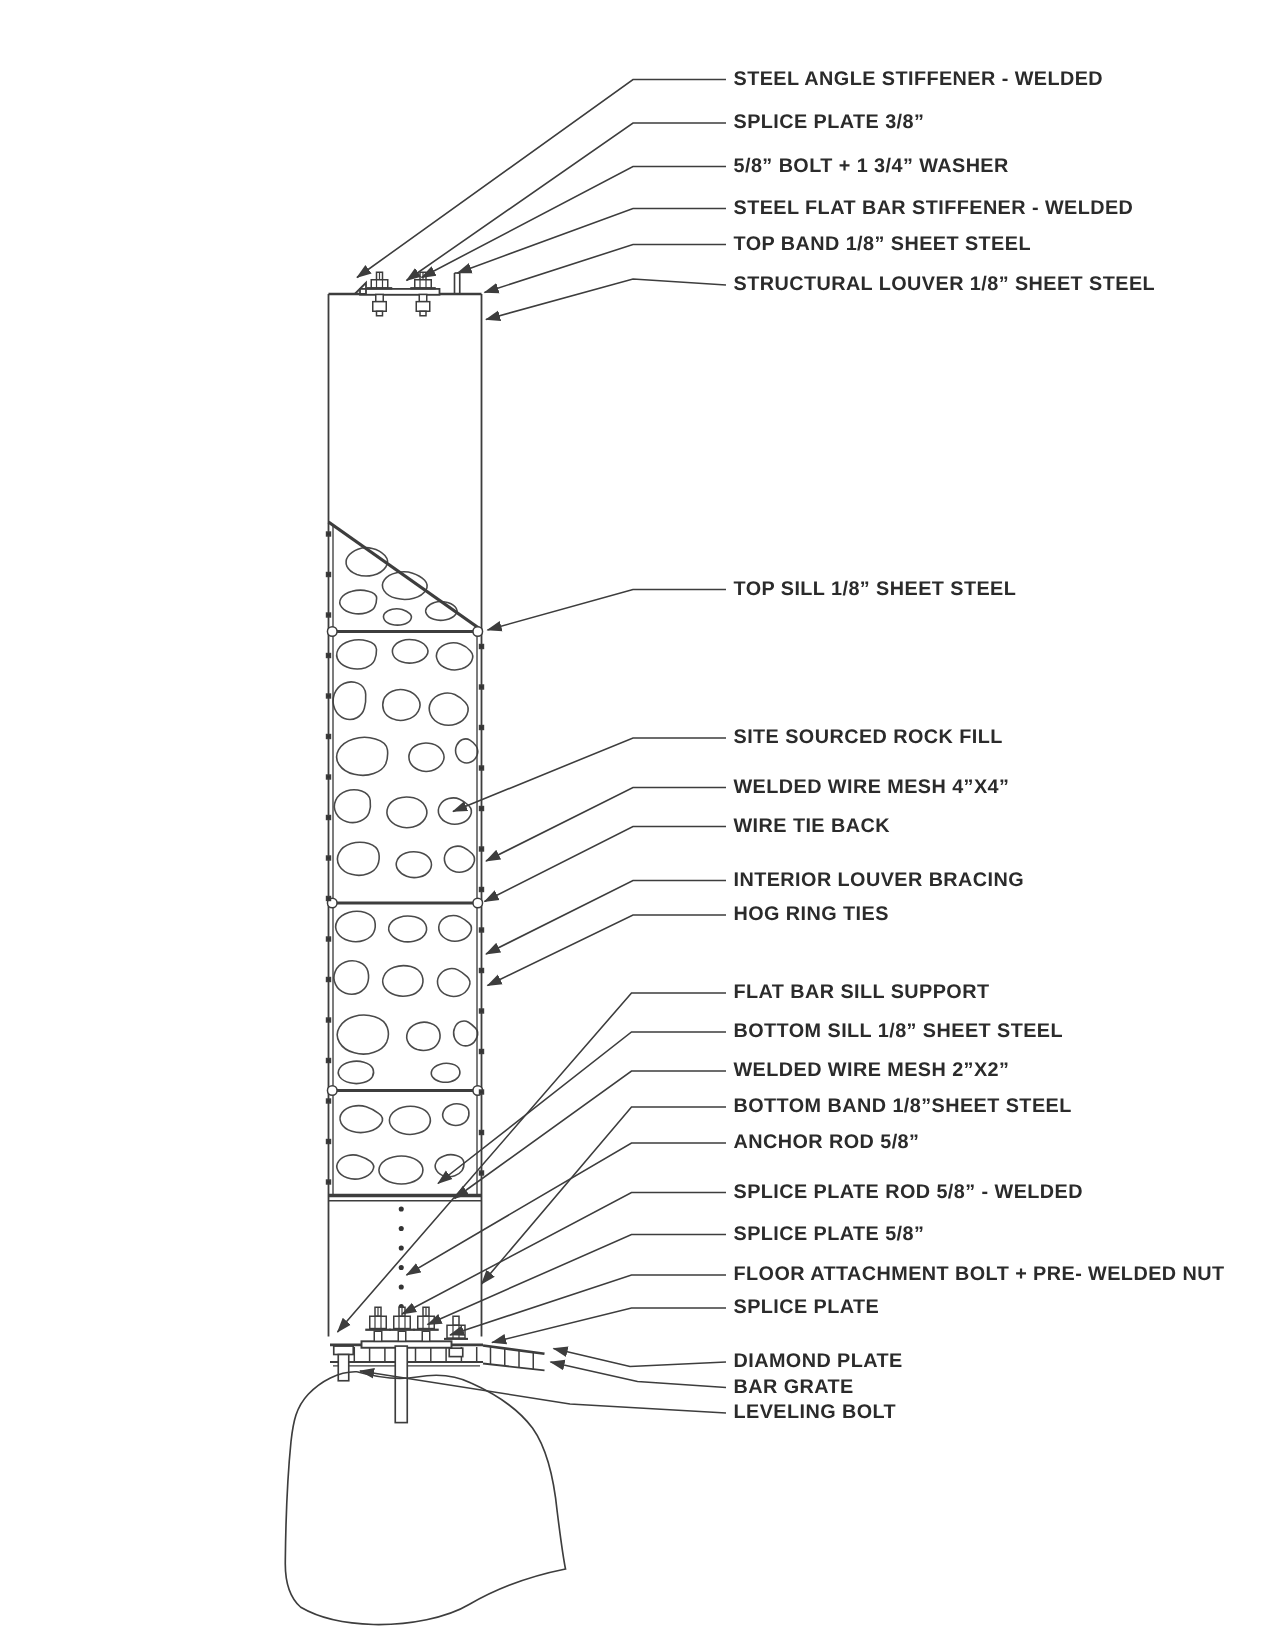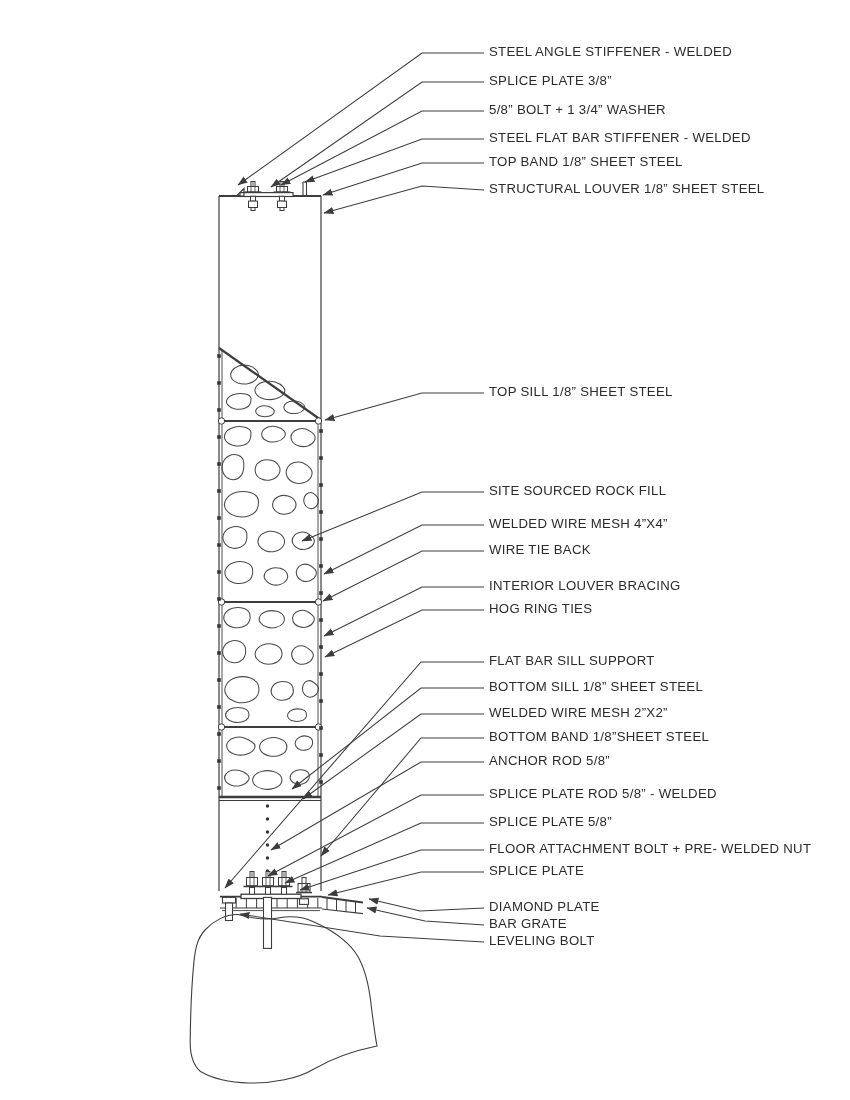--- a/index.html
+++ b/index.html
@@ -1,17 +1,17 @@
 <!DOCTYPE html>
 <html><head>
 <meta charset="utf-8">
 <style>
   html,body{margin:0;padding:0;background:#ffffff;}
   .canvas{position:relative;width:850px;height:1100px;background:#ffffff;overflow:hidden;
-          font-family:"Liberation Sans", sans-serif;}
+          font-family:"Liberation Sans", sans-serif;font-weight:bold;}
   svg text{font-family:"Liberation Sans", sans-serif;letter-spacing:.3px;}
 </style>
 </head>
 <body>
 
 <div class="canvas">
   <svg id="dwg" width="850" height="1100" viewBox="0 0 850 1100">
     <defs>
       <marker id="arrow" orient="auto" markerWidth="10" markerHeight="8" refX="9" refY="4">
         <path d="M0,0.6 L9.6,4 L0,7.4 z" fill="#3d3d3d"></path>

